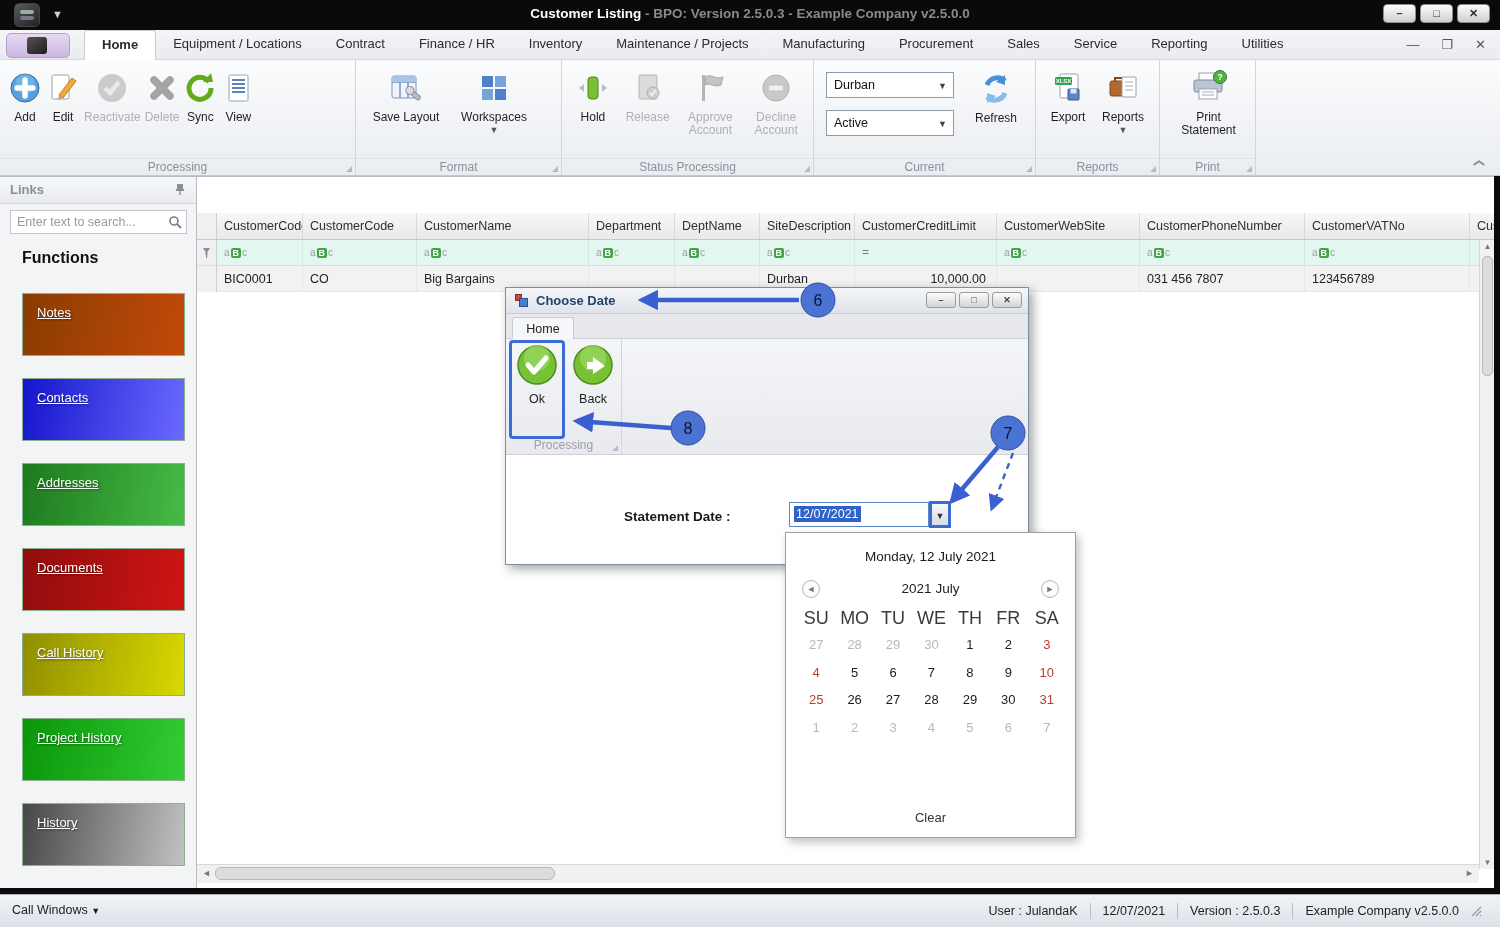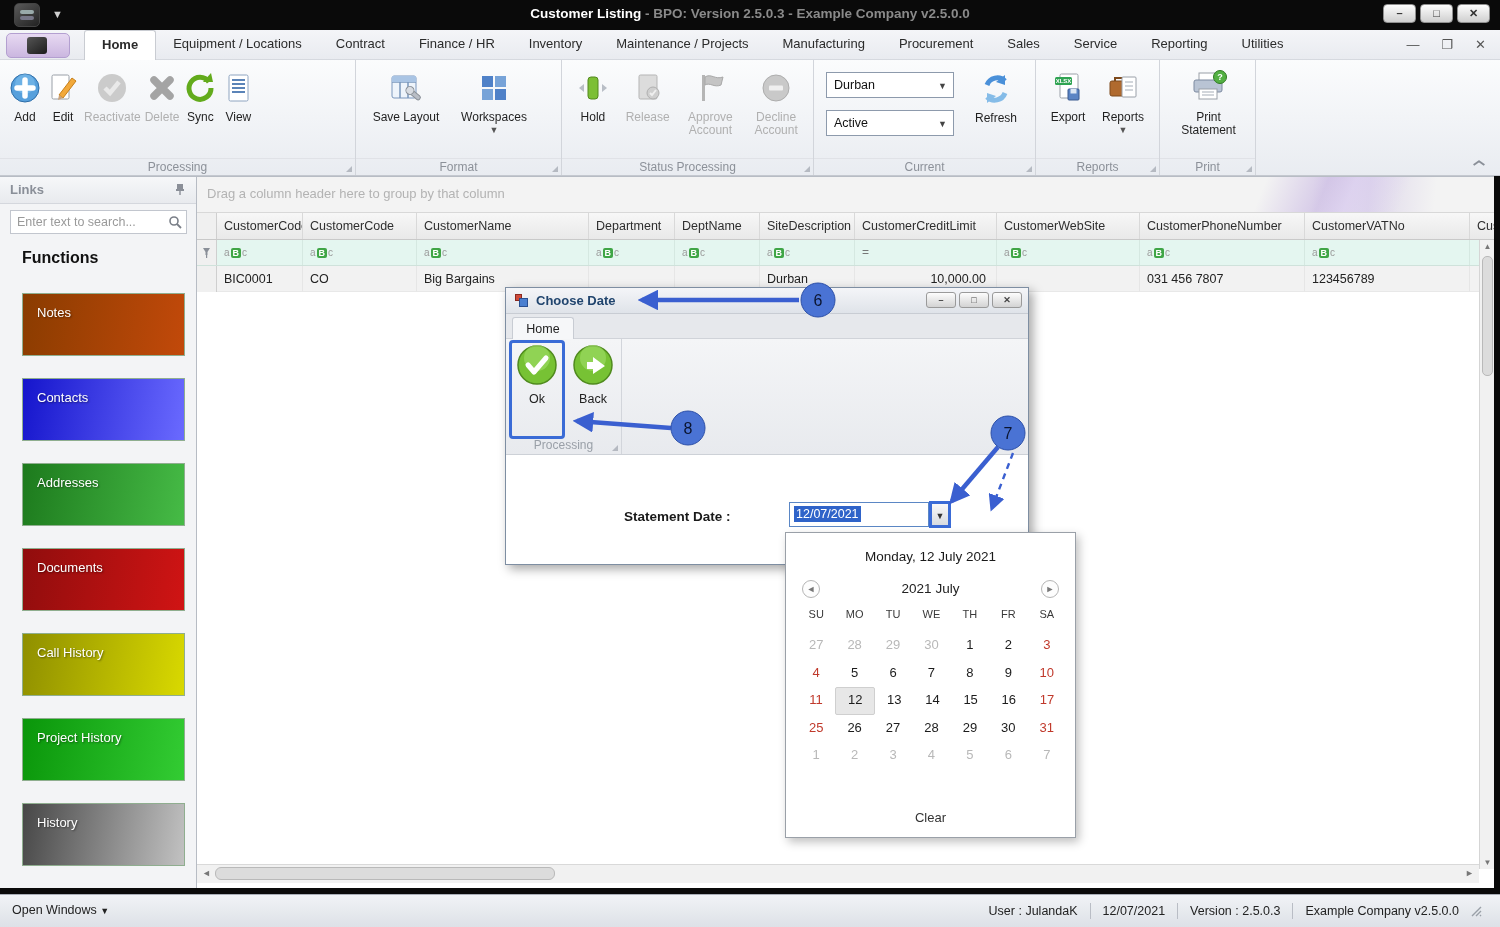--- a/index.html
+++ b/index.html
@@ -45,21 +45,21 @@
 
   
   .sidebar{position:absolute;left:0;top:176px;width:197px;height:712px;background:#f3f4f6;border-right:1px solid #b7bcc4;border-top:1px solid #b7bcc4;}
   .sb-title{height:27px;background:linear-gradient(#f6f7f9,#e8eaee);border-bottom:1px solid #d4d7dd;color:#8a8f98;font-weight:bold;font-size:13px;padding:5px 10px;}
   .sb-pin{position:absolute;right:10px;top:6px;}
   .sb-search{position:absolute;left:10px;top:33px;width:177px;height:24px;background:#fff;border:1px solid #c2c6ce;}
   .sb-search input{position:absolute;left:4px;top:2px;width:150px;height:18px;border:none;outline:none;font-size:12.5px;color:#444;font-family:"Liberation Sans",sans-serif;background:transparent;}
   .sb-search input::placeholder{color:#9a9a9a;}
   .sb-search svg{position:absolute;right:4px;top:4px;}
   .sb-heading{position:absolute;left:22px;top:72px;font-size:16px;font-weight:bold;color:#111;}
-  .fnbtn{position:absolute;left:22px;width:163px;height:63px;border:1px solid #8fae8f;color:#fff;font-size:13px;padding:11px 0 0 14px;text-shadow:1px 1px 2px rgba(0,0,0,.45);}
+  .fnbtn{position:absolute;left:22px;width:163px;height:63px;border:1px solid #8fae8f;color:#fff;font-size:13px;padding:11px 0 0 14px;text-shadow:1px 1px 2px rgba(0,0,0,.45);text-decoration:underline;}
 
   
   .grid{position:absolute;left:197px;top:176px;width:1297px;height:712px;background:#fff;border-top:1px solid #b7bcc4;overflow:hidden;}
   .band{position:absolute;left:0;top:0;width:100%;height:36px;background:#f3f3f3;border-bottom:1px solid #d8d8d8;color:#b3b3b3;font-size:13px;padding:9px 0 0 10px;overflow:hidden;}
   .swirl{position:absolute;right:0;top:0;width:330px;height:36px;background:linear-gradient(112deg,transparent 30%,rgba(167,136,214,.38) 48%,rgba(214,198,240,.55) 56%,transparent 72%),linear-gradient(96deg,transparent 45%,rgba(150,120,205,.22) 62%,transparent 82%);}
   .hrow,.frow,.drow{display:flex;position:absolute;left:0;}
   .hrow{top:36px;height:27px;background:linear-gradient(#f7f7f7,#e9e9e9);border-bottom:1px solid #c9c9c9;}
   .frow{top:63px;height:26px;background:#e4f6f0;border-bottom:1px solid #cfe2db;}
   .cell{flex:none;border-right:1px solid #d9d9d9;font-size:12.5px;color:#222;padding:6px 0 0 7px;overflow:hidden;white-space:nowrap;}
   .hcell{color:#2e2e2e;}
@@ -106,21 +106,21 @@
   .sd-input{position:absolute;left:283px;top:47px;width:140px;height:25px;background:#fff;border:1px solid #5b87c5;padding:4px 0 0 4px;font-size:12.5px;}
   .sd-input .sel{background:#2f63c9;color:#fff;padding:1px 2px;}
   .sd-drop{position:absolute;left:423px;top:46px;width:22px;height:27px;border:3px solid #3a6bd6;background:linear-gradient(#f8f8f8,#d8dbe0);text-align:center;font-size:9px;color:#333;padding-top:7px;}
 
   
   .calendar{position:absolute;left:785px;top:532px;width:291px;height:306px;background:#fff;border:1px solid #9aa0a8;box-shadow:3px 4px 9px rgba(0,0,0,.25);font-size:13px;}
   .cal-head{position:absolute;top:16px;left:0;width:100%;text-align:center;color:#1a1a1a;font-size:13.5px;}
   .cal-month{position:absolute;top:48px;left:0;width:100%;text-align:center;color:#222;font-size:13.5px;}
   .cal-nav{position:absolute;top:47px;width:18px;height:18px;border:1px solid #b5b5b5;border-radius:50%;color:#777;font-size:9px;text-align:center;padding-top:3px;background:#fdfdfd;}
   .cal-wk{position:absolute;top:75px;left:11px;width:269px;display:flex;}
-  .cal-wk div{flex:1;text-align:center;color:#3a3a3a;font-size:11px;}
+  .cal-wk div{flex:1;text-align:center;color:#3a3a3a;font-size:18px;}
   .cal-grid{position:absolute;top:99px;left:11px;width:269px;}
   .cal-row{display:flex;height:27.5px;}
   .cal-d{flex:1;text-align:center;padding-top:5px;font-size:13px;color:#1c1c1c;}
   .cal-d.o{color:#b8b8b8;}
   .cal-d.w{color:#c0392b;}
   .cal-d.s{background:#e7e7e7;border:1px solid #cfcfcf;border-radius:2px;padding-top:4px;}
   .cal-clear{position:absolute;bottom:12px;left:0;width:100%;text-align:center;color:#333;}
 
   
   .anno{position:absolute;left:0;top:0;width:1500px;height:927px;pointer-events:none;z-index:30;}
@@ -416,21 +416,20 @@
         <div class="fnbtn" style="top: 201px; background: linear-gradient(100deg, rgb(21, 21, 204), rgb(106, 106, 255));">Contacts</div>
         <div class="fnbtn" style="top: 286px; background: linear-gradient(100deg, rgb(29, 122, 29), rgb(70, 187, 70));">Addresses</div>
         <div class="fnbtn" style="top: 371px; background: linear-gradient(100deg, rgb(144, 13, 13), rgb(208, 20, 20));">Documents</div>
         <div class="fnbtn" style="top: 456px; background: linear-gradient(100deg, rgb(143, 143, 0), rgb(217, 217, 0));">Call History</div>
         <div class="fnbtn" style="top: 541px; background: linear-gradient(100deg, rgb(10, 150, 10), rgb(51, 204, 51));">Project History</div>
         <div class="fnbtn" style="top: 626px; background: linear-gradient(100deg, rgb(71, 71, 71), rgb(194, 194, 194));">History</div>
       </div>
   </div>
 
   <div class="grid">
-    <div class="band"><span>Drag a column header here to group by that column</span><div class="swirl"></div></div>
     <div class="hrow" id="ghead">
         <div class="ind"></div>
         <div class="cell hcell" style="width: 86px;">CustomerCode</div>
         <div class="cell hcell" style="width: 114px;">CustomerCode</div>
         <div class="cell hcell" style="width: 172px;">CustomerName</div>
         <div class="cell hcell" style="width: 86px;">Department</div>
         <div class="cell hcell" style="width: 85px;">DeptName</div>
         <div class="cell hcell" style="width: 95px;">SiteDescription</div>
         <div class="cell hcell" style="width: 142px;">CustomerCreditLimit</div>
         <div class="cell hcell" style="width: 143px;">CustomerWebSite</div>
@@ -785,21 +784,21 @@
       <div class="varr" style="bottom:2px">▼</div>
     </div>
     <div class="hscroll">
       <div class="harr" style="left:5px">◄</div>
       <div class="hthumb"></div>
       <div class="harr" style="right:5px">►</div>
     </div>
   </div>
 
   <div class="statusbar">
-    <div class="sb-left"><span>Open Windows</span> <span style="font-size:9px">▼</span></div>
+    <div class="sb-left"><span>Call Windows</span> <span style="font-size:9px">▼</span></div>
     <div class="sb-right">
       <span>User : JulandaK</span>
       <span class="sb-sep"></span>
       <span>12/07/2021</span>
       <span class="sb-sep"></span>
       <span>Version : 2.5.0.3</span>
       <span class="sb-sep"></span>
       <span>Example Company v2.5.0.0</span>
       <svg width="11" height="11" viewBox="0 0 11 11">
           <path d="M10 1L1 10M10 5L5 10M10 9l-1 1" stroke="#9aa0a8" stroke-width="1.4"></path>
@@ -878,29 +877,20 @@
           <div class="cal-d w">3</div>
         </div>
         <div class="cal-row">
           <div class="cal-d w">4</div>
           <div class="cal-d n">5</div>
           <div class="cal-d n">6</div>
           <div class="cal-d n">7</div>
           <div class="cal-d n">8</div>
           <div class="cal-d n">9</div>
           <div class="cal-d w">10</div>
-        </div>
-        <div class="cal-row">
-          <div class="cal-d w">11</div>
-          <div class="cal-d s">12</div>
-          <div class="cal-d n">13</div>
-          <div class="cal-d n">14</div>
-          <div class="cal-d n">15</div>
-          <div class="cal-d n">16</div>
-          <div class="cal-d w">17</div>
         </div>
         <div class="cal-row">
           <div class="cal-d w">25</div>
           <div class="cal-d n">26</div>
           <div class="cal-d n">27</div>
           <div class="cal-d n">28</div>
           <div class="cal-d n">29</div>
           <div class="cal-d n">30</div>
           <div class="cal-d w">31</div>
         </div>

